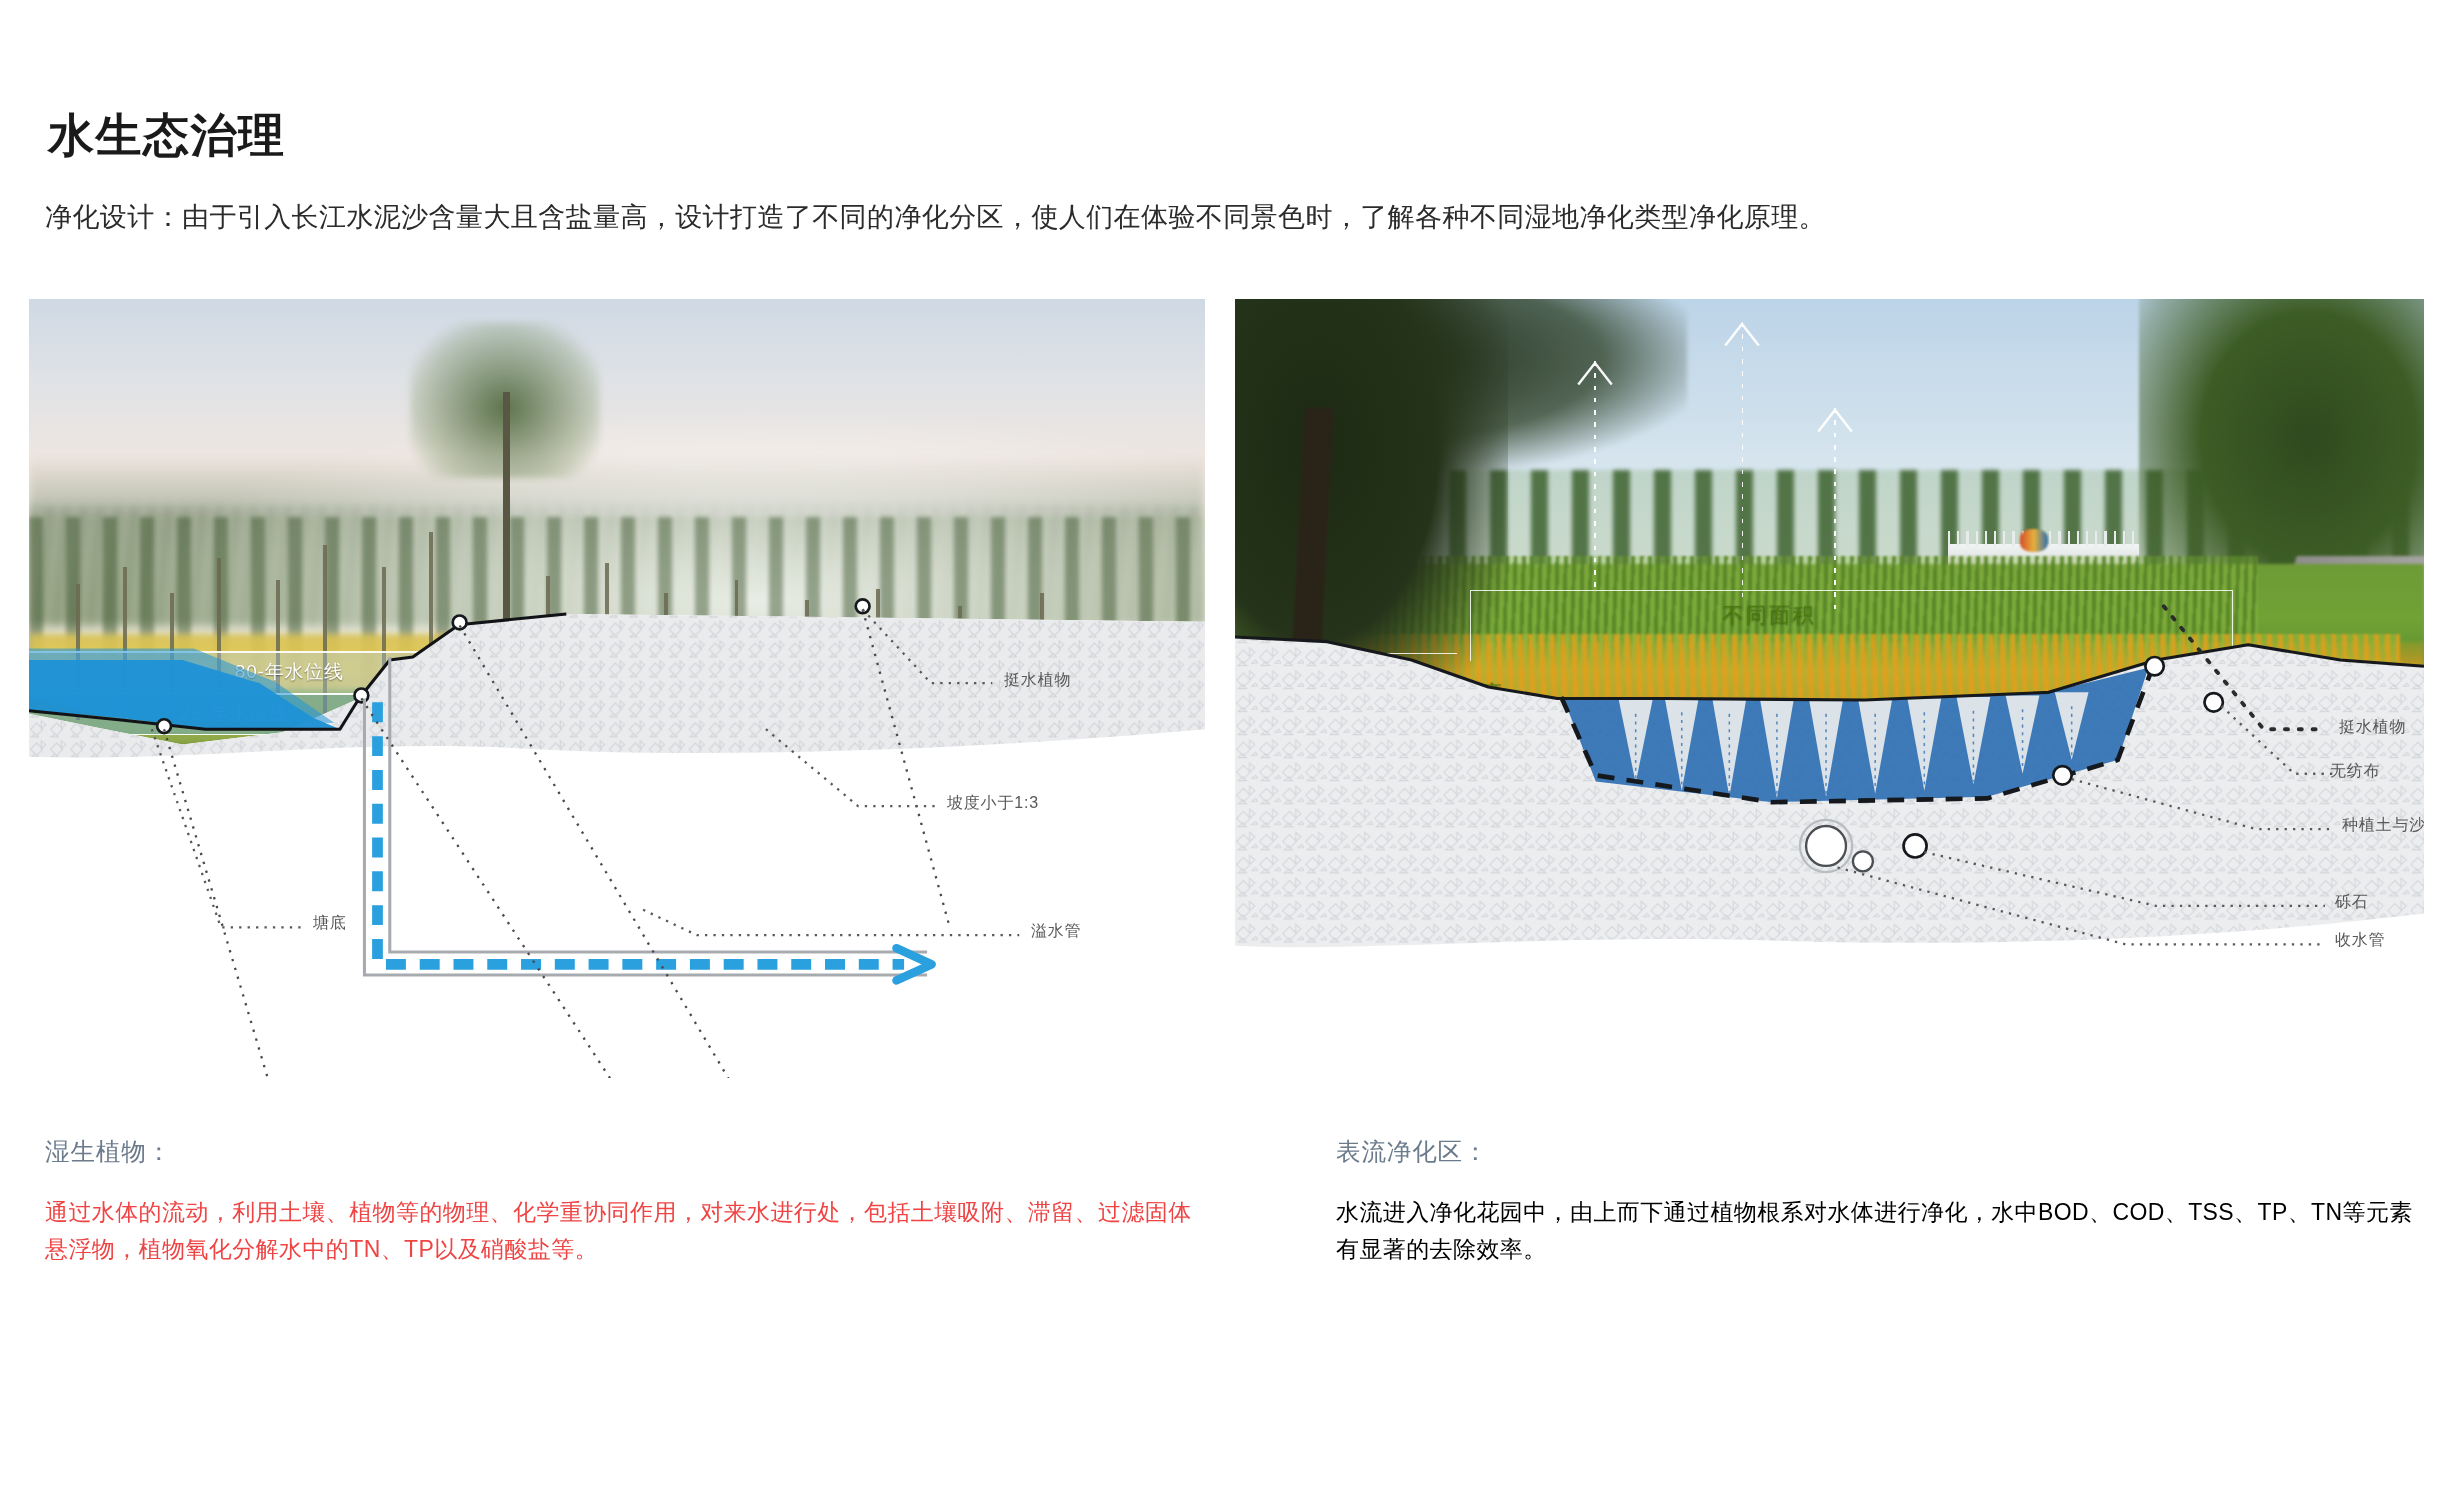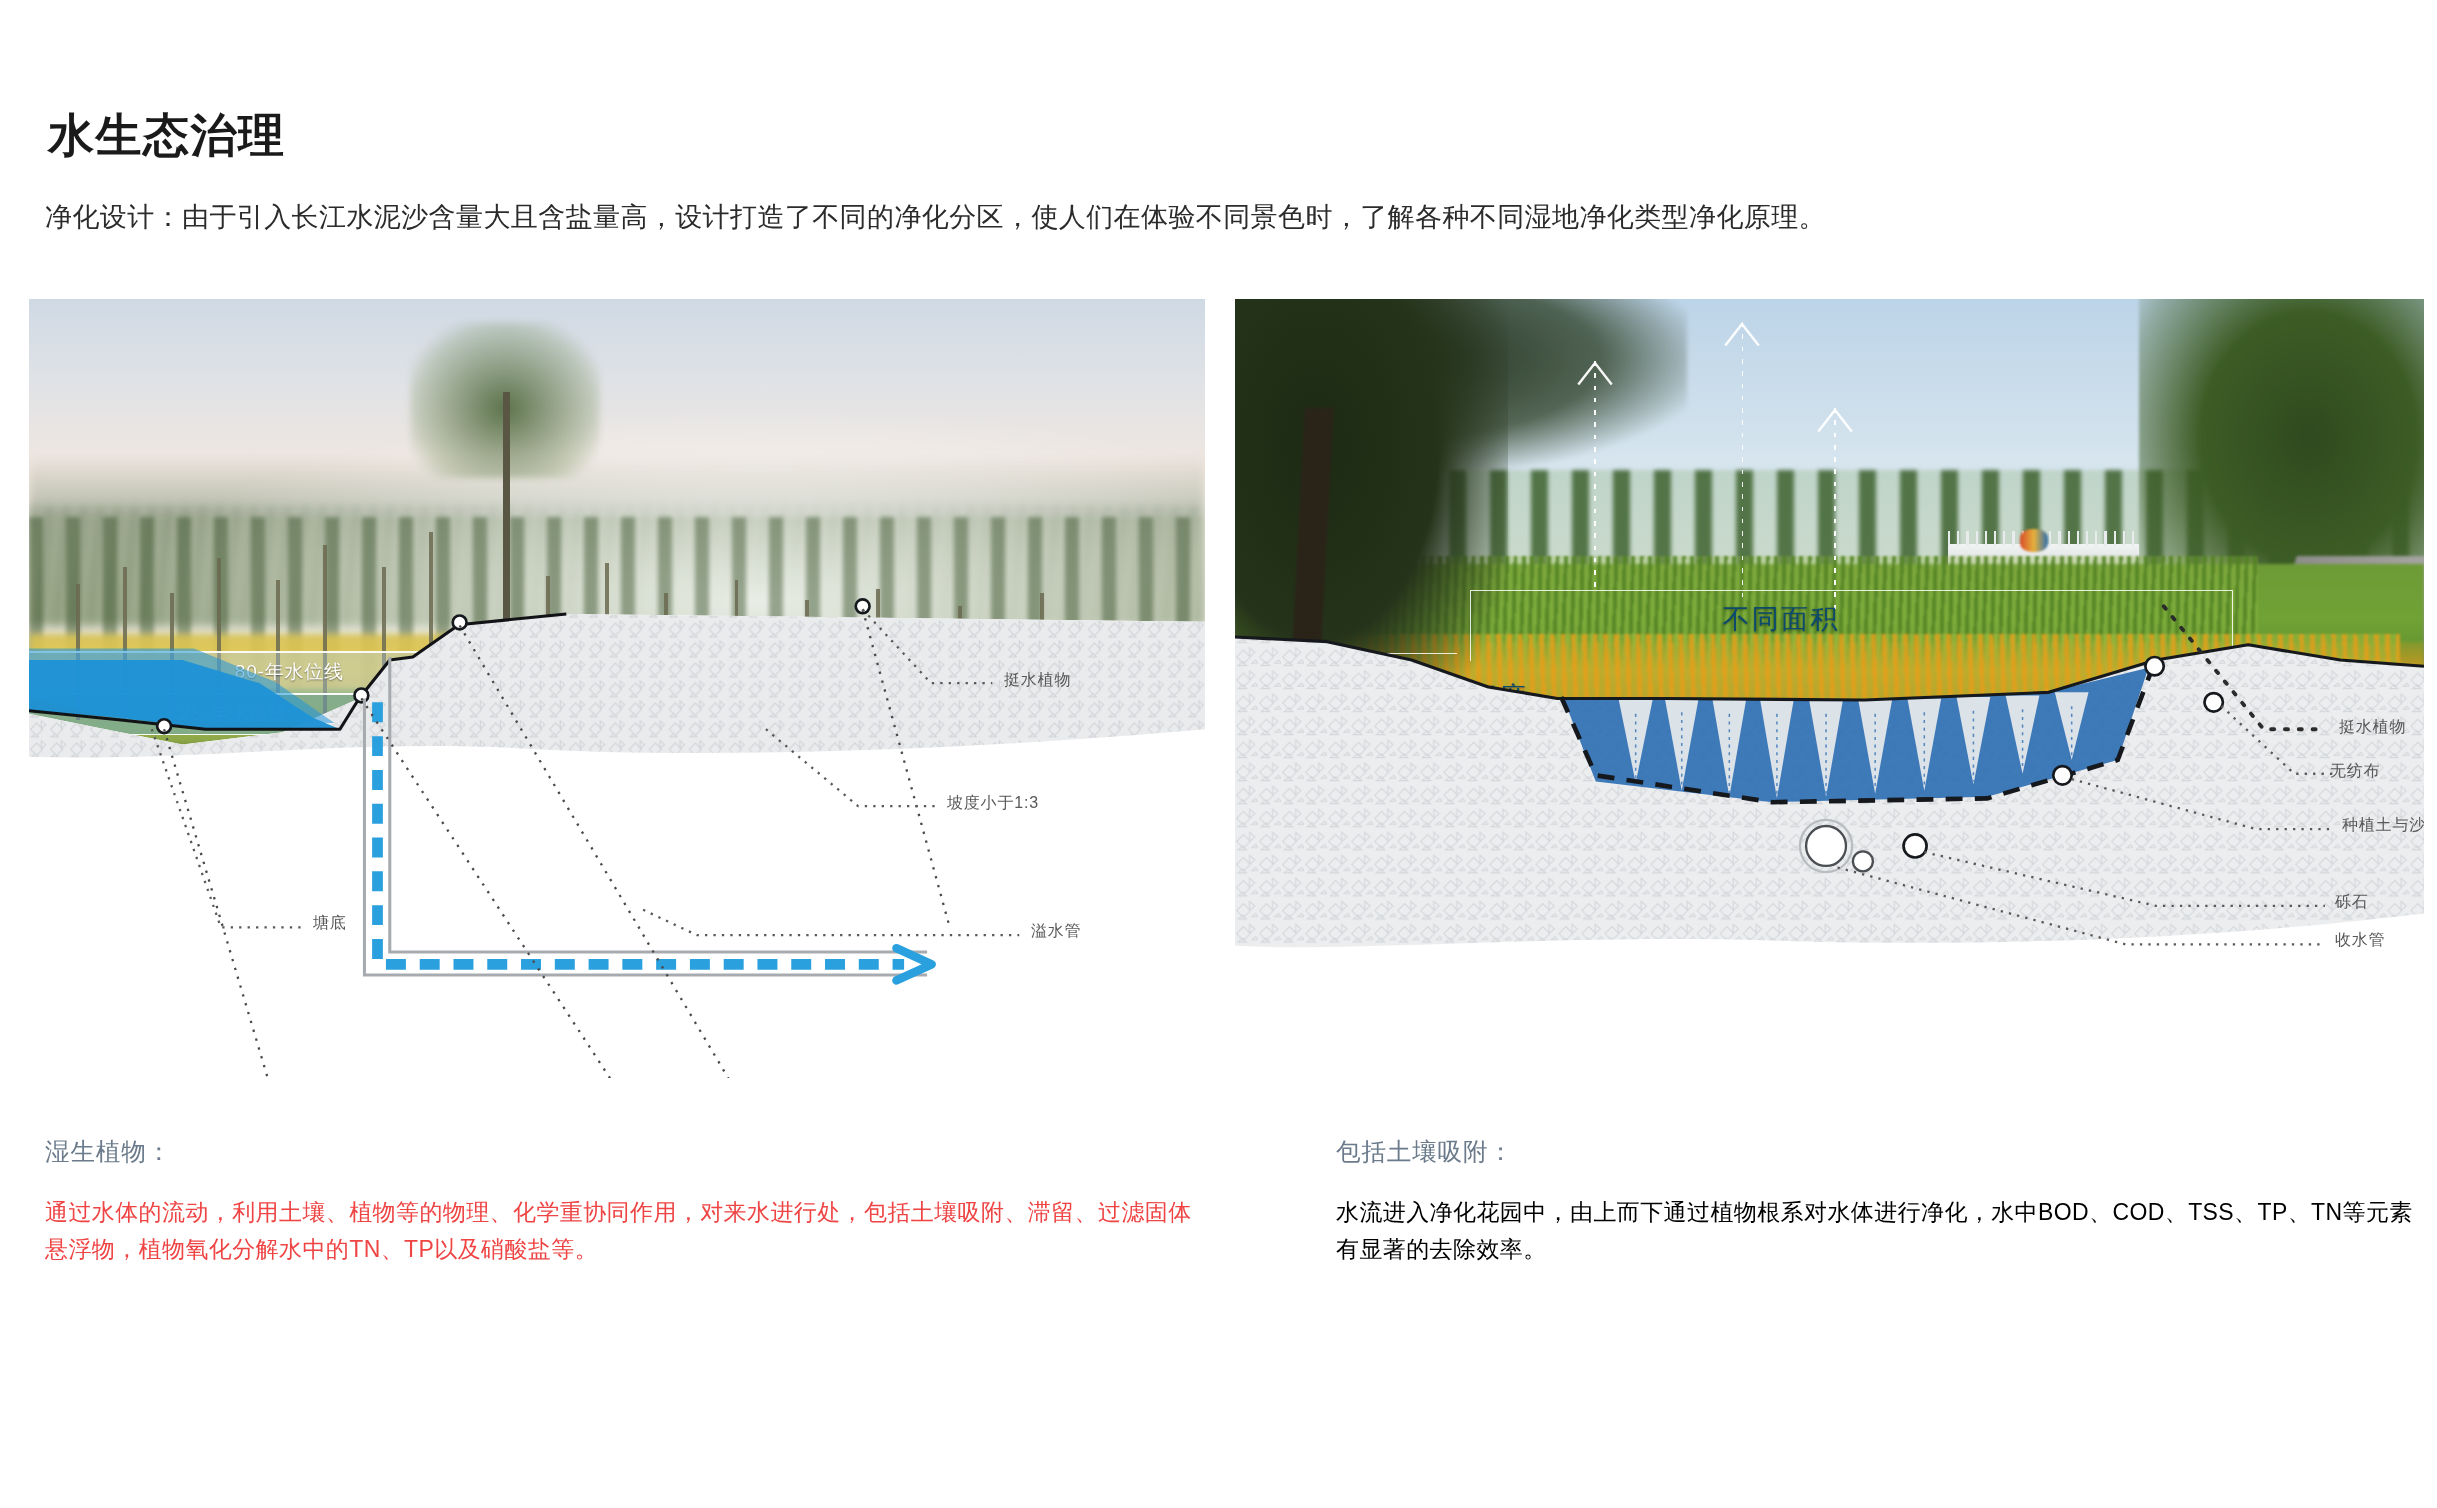--- a/index.html
+++ b/index.html
@@ -115,21 +115,21 @@
   .r-people{position:absolute;left:66%;top:29.5%;width:2.4%;height:3%;
     background:linear-gradient(90deg,#d74b2a 0%,#e6b13a 50%,#2f6fb0 100%);filter:blur(0.8px);border-radius:40%;}
 
   .r-arrow{position:absolute;width:1.5px;}
   .r-arrow .sh{position:absolute;left:0;top:0;width:1.5px;height:100%;
     background:repeating-linear-gradient(180deg,rgba(255,255,255,.95) 0 4.6px,rgba(255,255,255,0) 4.6px 12.3px);}
   .r-arrow .hd{position:absolute;left:-18.4px;top:-1.5px;width:38px;height:26px;}
 
   .r-dimbox{position:absolute;border:1.5px solid rgba(255,255,255,.85);
             border-bottom:none;}
-  .r-dimtext{position:absolute;color:#0c4a6e;font-size:27px;letter-spacing:2.3px;
+  .r-dimtext{position:absolute;color:#4d7c0f;font-size:21px;letter-spacing:2.3px;
              text-shadow:0 0.8px 2.3px rgba(0,0,0,.4);white-space:nowrap;text-align:right;}
 
   
   .cap{position:absolute;}
   #cap-left{left:45px;top:1135px;width:1167px;}
   #cap-right{left:1336px;top:1135px;width:1090px;}
   .cap-h{font-size:24.6px;color:#6b7b8c;letter-spacing:0.8px;margin:0 0 26px 0;}
   .cap-b{font-size:23px;color:#000000;line-height:1.62;letter-spacing:0.4px;margin:0;}
   #cap-left .cap-b{color:#ef4444;}
 </style>
@@ -361,18 +361,18 @@
     <span class="lbl" style="left:1100px;top:593px">砾石</span>
     <span class="lbl" style="left:1100px;top:631px">收水管</span>
   </div>
 
   <div class="cap" id="cap-left">
     <p class="cap-h">湿生植物：</p>
     <p class="cap-b">通过水体的流动，利用土壤、植物等的物理、化学重协同作用，对来水进行处，包括土壤吸附、滞留、过滤固体悬浮物，植物氧化分解水中的TN、TP以及硝酸盐等。</p>
   </div>
 
   <div class="cap" id="cap-right">
-    <p class="cap-h">包括土壤吸附：</p>
+    <p class="cap-h">表流净化区：</p>
     <p class="cap-b">水流进入净化花园中，由上而下通过植物根系对水体进行净化，水中BOD、COD、TSS、TP、TN等元素有显著的去除效率。</p>
   </div>
 
 </div>
 
 
 </body></html>

